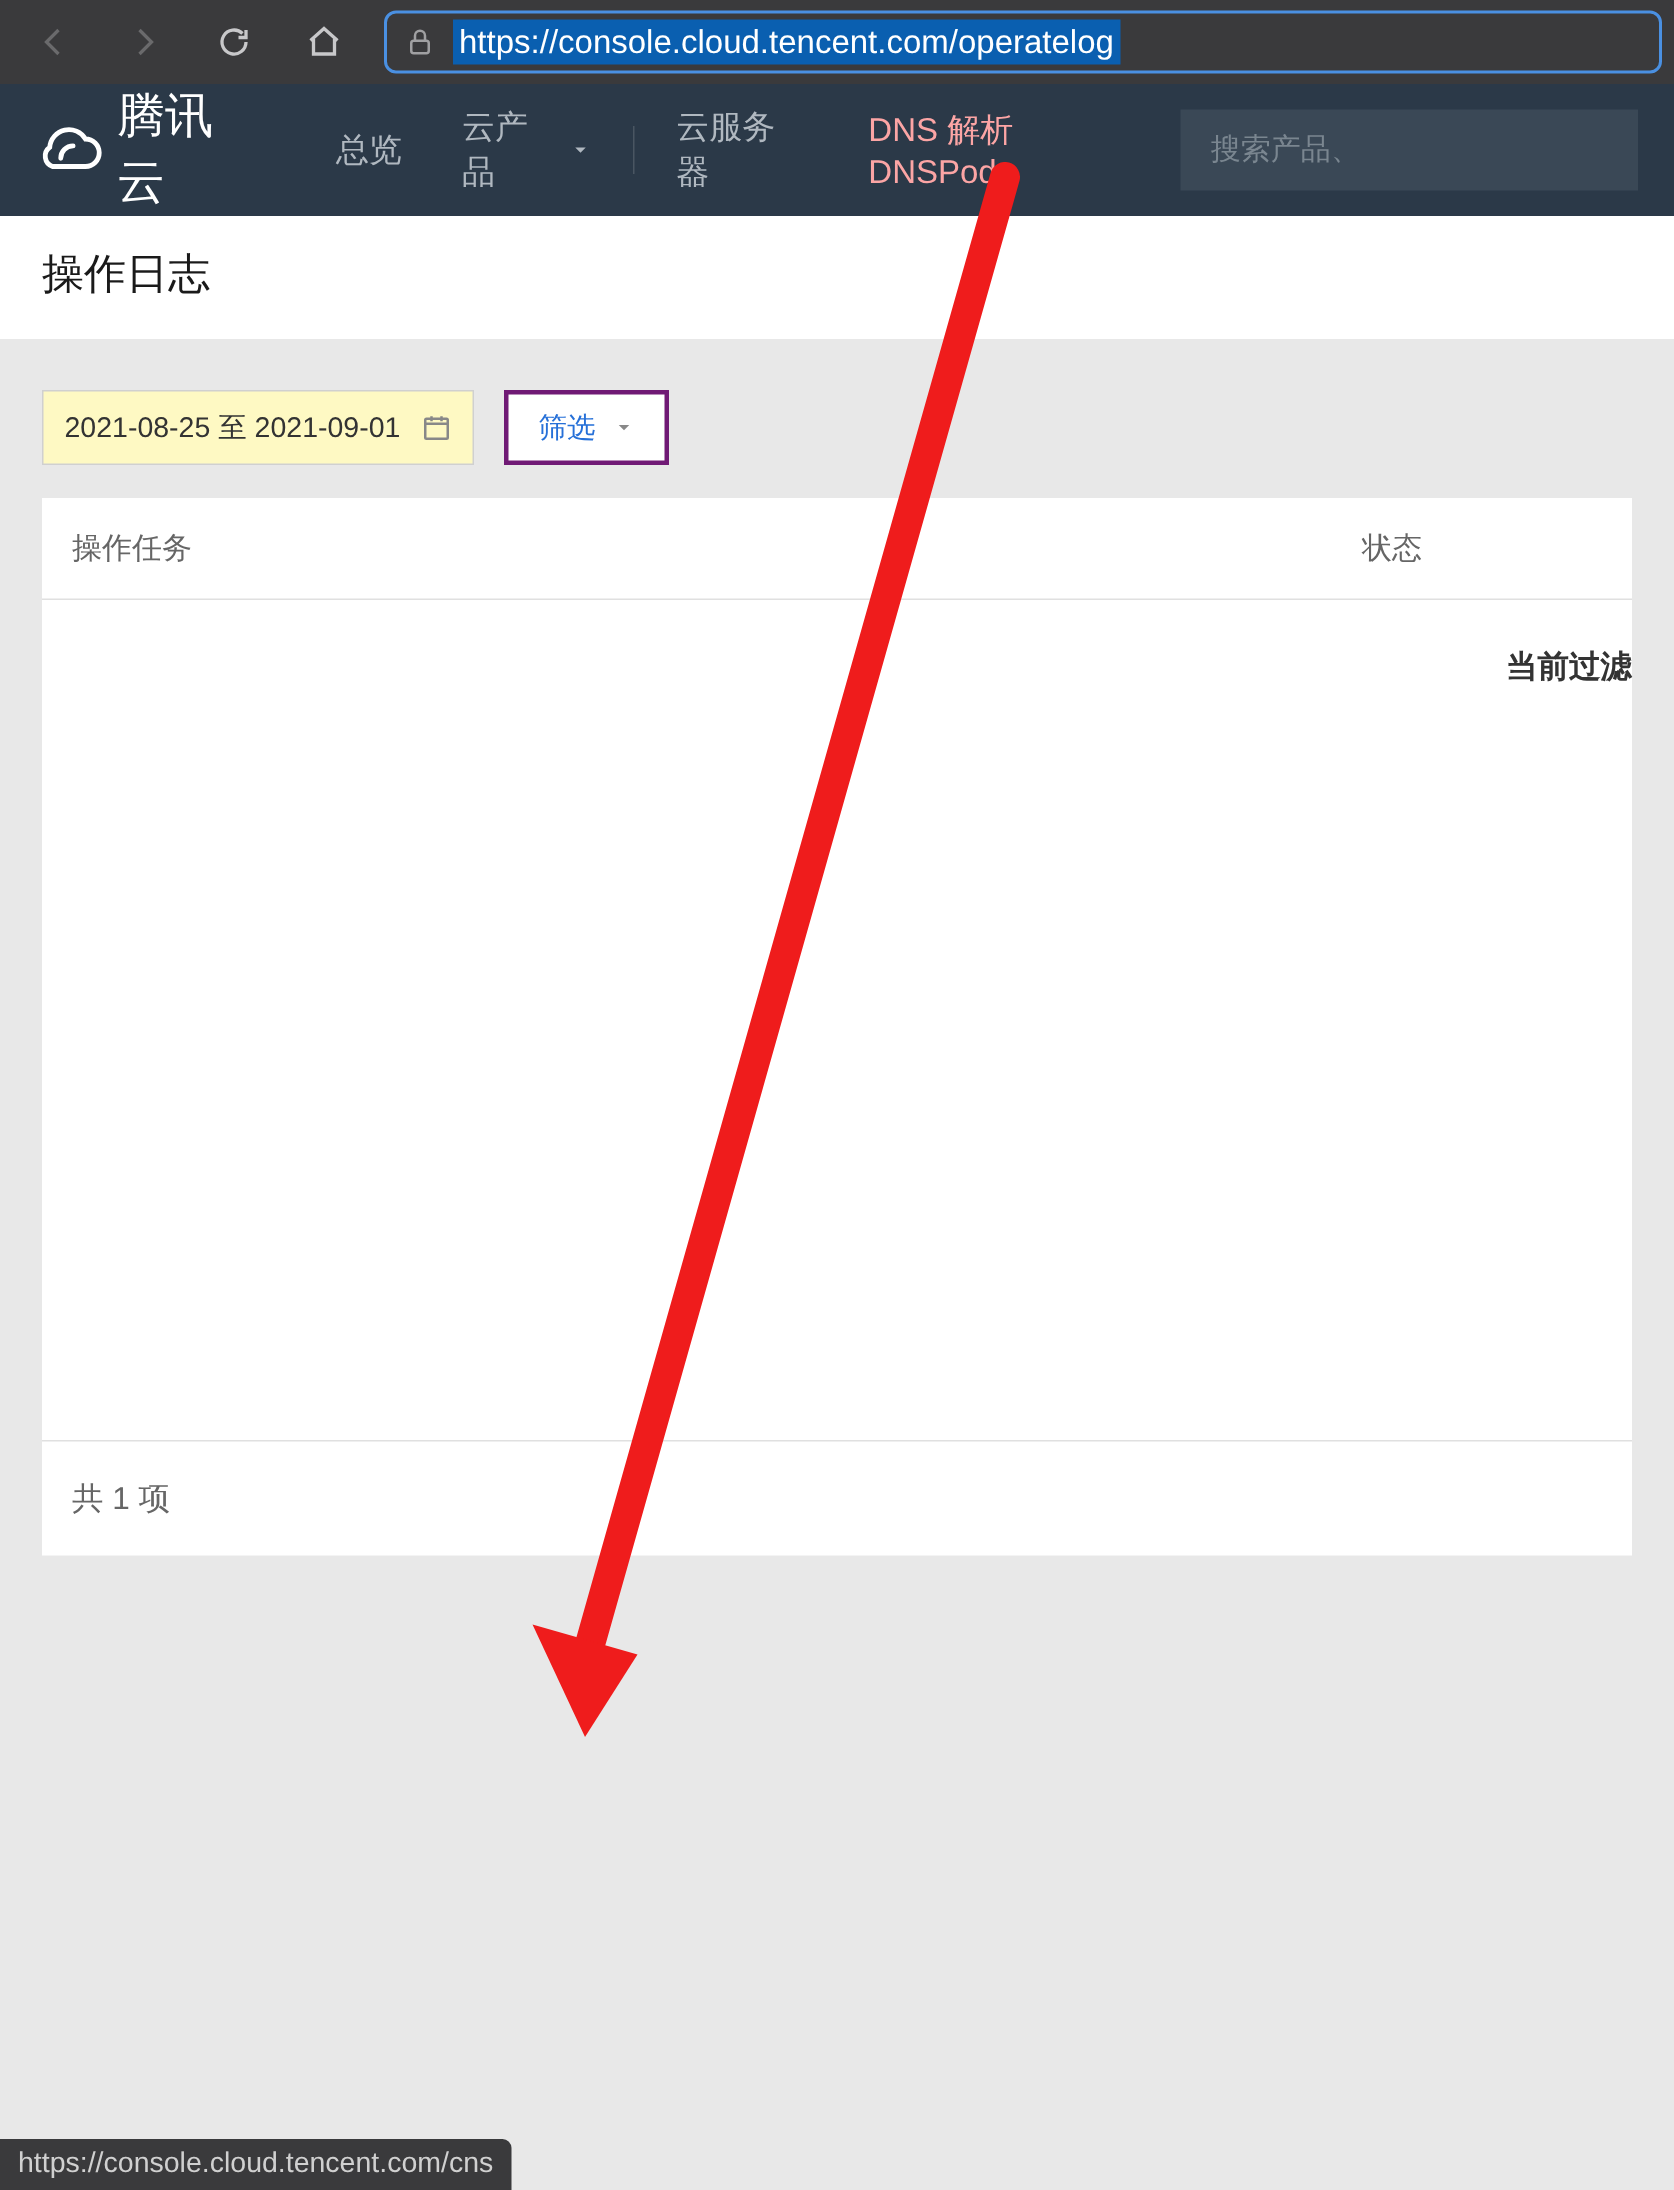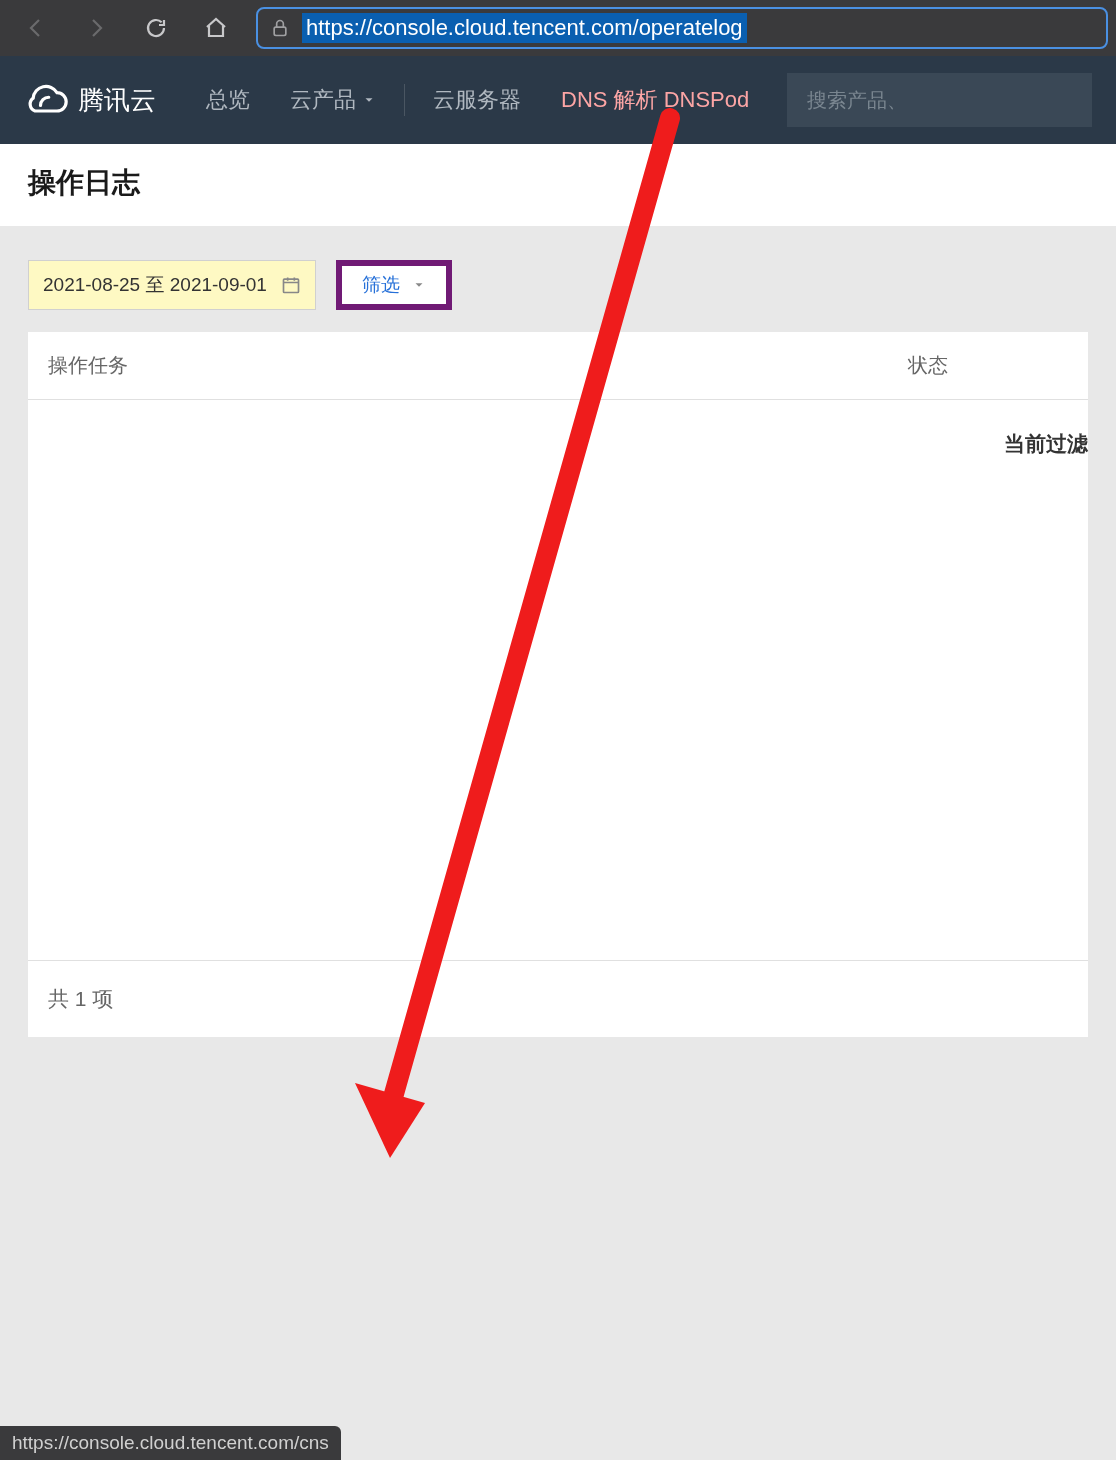--- a/index.html
+++ b/index.html
@@ -59,21 +59,21 @@
       height: 88px;
       display: flex;
       align-items: center;
       padding: 0 24px;
     }
     .logo {
       display: flex;
       align-items: center;
       gap: 10px;
       color: #fff;
-      font-size: 26px;
+      font-size: 32px;
       font-weight: 500;
       margin-right: 30px;
     }
     .logo svg { width: 44px; height: 44px; }
     .nav-item {
       color: #b0b8c0;
       font-size: 22px;
       padding: 0 20px;
       display: flex;
       align-items: center;
@@ -106,21 +106,21 @@
     }
     .nav-search input::placeholder { color: #7a8690; }
 
     
     .page-header {
       background: #fff;
       padding: 20px 28px 24px;
     }
     .page-title {
       font-size: 28px;
-      font-weight: 700;
+      font-weight: 400;
       color: #1a1a1a;
     }
 
     
     .content {
       padding: 34px 28px 0;
       background: #e8e8e8;
     }
     .toolbar {
       display: flex;
@@ -134,21 +134,21 @@
       display: flex;
       align-items: center;
       padding: 0 14px;
       gap: 14px;
       font-size: 19px;
       color: #333;
     }
     .date-picker .cal-icon { color: #888; display:flex; }
     .filter-btn {
       background: #fff;
-      border: 6px solid #701a75;
+      border: 3px solid #701a75;
       height: 50px;
       display: flex;
       align-items: center;
       padding: 0 20px;
       gap: 12px;
       font-size: 19px;
       color: #2670d8;
     }
     .filter-btn .chev { color: #888; }
 

